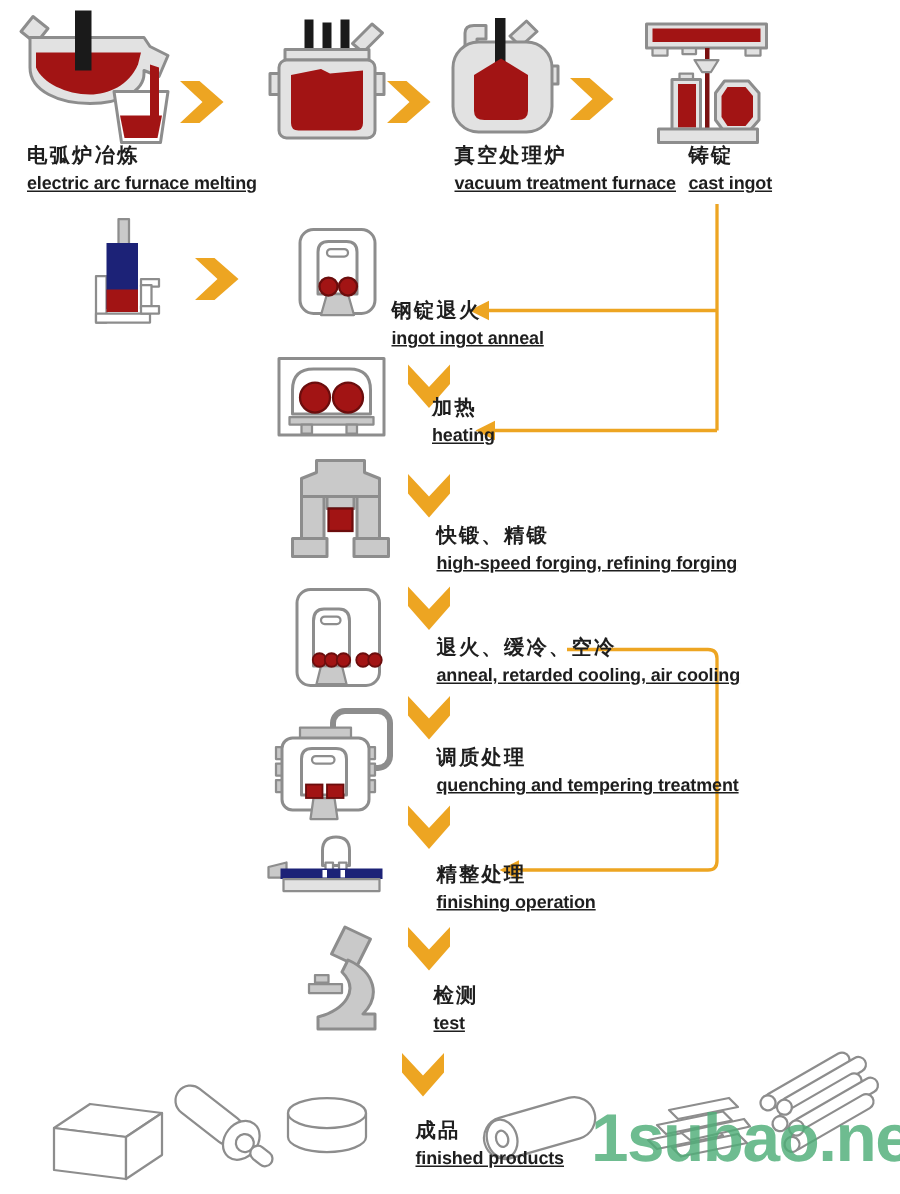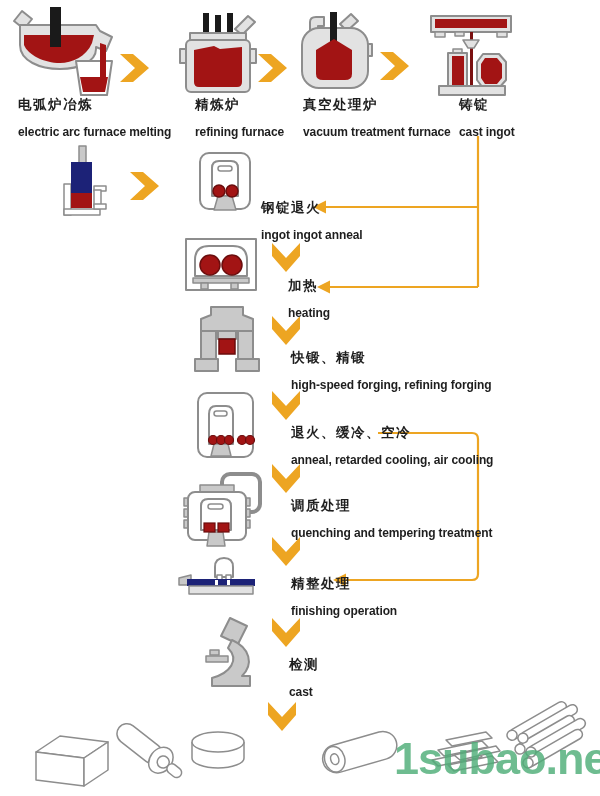--- a/index.html
+++ b/index.html
@@ -2,21 +2,21 @@
 <html style="--accent: #EDA522; --molten_red: #A21414; --machine_gray: #C9C9C9; --outline_gray: #8D8D8D; --navy_blue: #1C2277; --text: #1E1E1E; --watermark_green: #4FAE78;"><head>
 <meta charset="utf-8">
 <style>
   html,body{margin:0;padding:0;background:#fff;}
   .canvas{position:relative;width:600px;height:796px;background:#fff;overflow:hidden;
           font-family:"Liberation Sans",sans-serif;}
   .abs{position:absolute;}
   svg.icon{position:absolute;overflow:visible;}
   .label{position:absolute;color:var(--text);white-space:nowrap;line-height:16px;}
   .label .zh{font-size:13.5px;font-weight:700;letter-spacing:1.5px;font-family:"DejaVu Sans",sans-serif;}
-  .label .en{font-size:12px;font-weight:700;margin-top:12px;letter-spacing:-0.1px;}
+  .label .en{font-size:12px;font-weight:700;margin-top:2px;letter-spacing:-0.1px;text-decoration:underline;}
   .watermark{position:absolute;left:394px;top:733px;font-size:45px;font-weight:700;
              letter-spacing:-1px;color:var(--watermark_green);opacity:.82;
              font-family:"Liberation Sans",sans-serif;}
   
   .f-red{fill:var(--molten_red);}
   .f-gray{fill:var(--machine_gray);}
   .f-lgray{fill:#E2E2E2;}
   .f-wht{fill:#fff;}
   .f-blk{fill:#1a1a1a;}
   .f-blue{fill:var(--navy_blue);}
@@ -258,37 +258,33 @@
       <polygon class="f-acc" points="0,0 0,13 14,29 28,13 28,0 14,15"></polygon>
     </svg>
   <svg class="icon" style="left:268px;top:702px" width="28" height="29" viewBox="0 0 28 29">
       <polygon class="f-acc" points="0,0 0,13 14,29 28,13 28,0 14,15"></polygon>
     </svg>
 
   <div class="label" style="left:18px;top:96px">
     <div class="zh">电弧炉冶炼</div>
     <div class="en">electric arc furnace melting</div>
   </div>
-  <div class="label" style="left:195px;top:96px">
-    <div class="zh">精炼炉</div>
-    <div class="en">refining furnace</div>
-  </div>
   <div class="label" style="left:303px;top:96px">
     <div class="zh">真空处理炉</div>
     <div class="en">vacuum treatment furnace</div>
   </div>
   <div class="label" style="left:459px;top:96px">
     <div class="zh">铸锭</div>
     <div class="en">cast ingot</div>
   </div>
   <div class="label" style="left:261px;top:199px">
     <div class="zh">钢锭退火</div>
     <div class="en">ingot ingot anneal</div>
   </div>
-  <div class="label" style="left:288px;top:277px">
+  <div class="label" style="left:288px;top:264px">
     <div class="zh">加热</div>
     <div class="en">heating</div>
   </div>
   <div class="label" style="left:291px;top:424px">
     <div class="zh">退火、缓冷、空冷</div>
     <div class="en">anneal, retarded cooling, air cooling</div>
   </div>
   <div class="label" style="left:291px;top:349px">
     <div class="zh">快锻、精锻</div>
     <div class="en">high-speed forging, refining forging</div>
@@ -296,18 +292,22 @@
   <div class="label" style="left:291px;top:497px">
     <div class="zh">调质处理</div>
     <div class="en">quenching and tempering treatment</div>
   </div>
   <div class="label" style="left:291px;top:575px">
     <div class="zh">精整处理</div>
     <div class="en">finishing operation</div>
   </div>
   <div class="label" style="left:289px;top:656px">
     <div class="zh">检测</div>
-    <div class="en">cast</div>
+    <div class="en">test</div>
+  </div>
+  <div class="label" style="left:277px;top:746px">
+    <div class="zh">成品</div>
+    <div class="en">finished products</div>
   </div>
 
   <div class="watermark">1subao.net</div>
 
 </div>
 
 </body></html>

